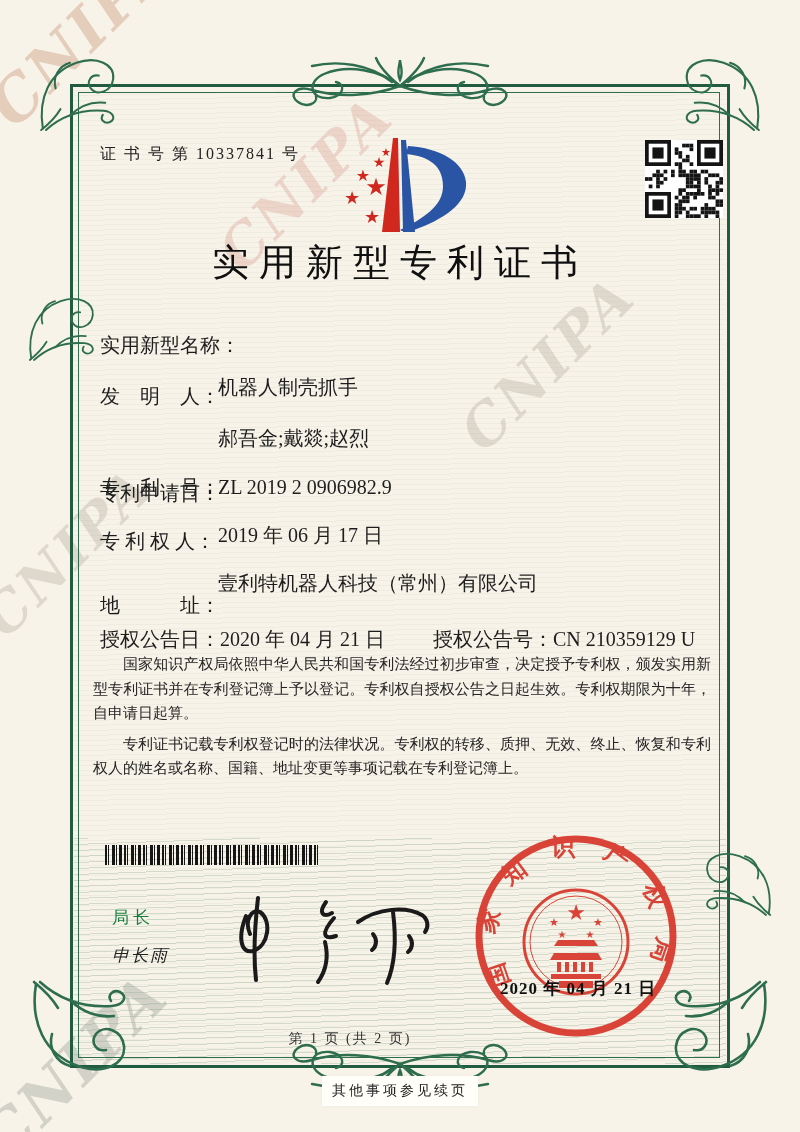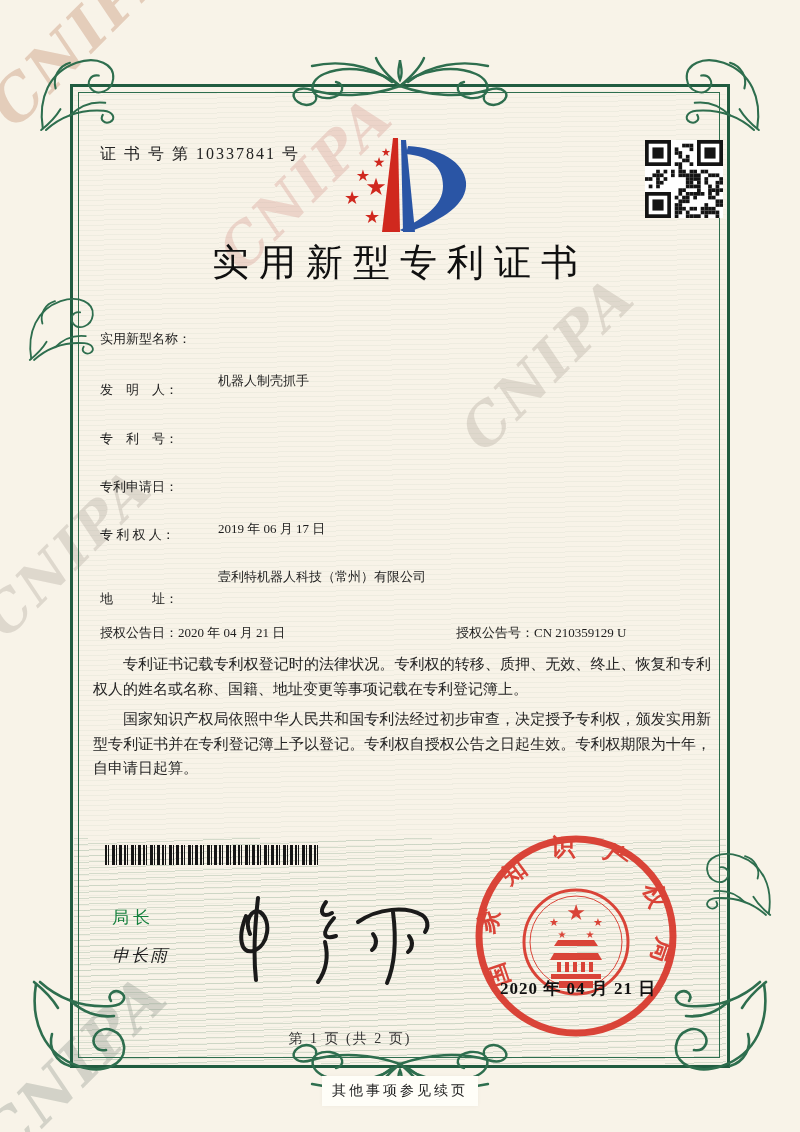--- a/index.html
+++ b/index.html
@@ -33,27 +33,27 @@
   .frame-outer{left:70px;top:84px;width:654px;height:978px;border:3px solid #215c40;}
   .frame-inner{left:78px;top:92px;width:640px;height:964px;border:1px solid #2e6e4e;}
   #deco{left:0;top:0;pointer-events:none;}
   
   .certno{left:100px;top:144px;font-size:16px;letter-spacing:2px;color:#222;}
   .title{
     left:0;top:238px;width:800px;text-align:center;
     font-size:37px;font-weight:normal;letter-spacing:10px;color:#101010;
   }
   
-  .row{position:absolute;left:100px;width:596px;display:flex;font-size:13px;line-height:1.7;}
+  .row{position:absolute;left:100px;width:596px;display:flex;font-size:20px;line-height:1.7;}
   .row .lbl{flex:none;width:118px;white-space:pre;}
   .row .val{flex:auto;margin-top:42px;}
   .r-name{top:328px;} .r-inv{top:379px;} .r-patno{top:428px;align-items:flex-end;}
   .r-filing{top:476px;} .r-owner{top:524px;} .r-addr{top:588px;}
   .r-grant{top:622px;}
-  .grant-right{position:absolute;left:356px;top:0;white-space:nowrap;}
+  .grant-right{position:absolute;left:333px;top:0;white-space:nowrap;}
   .grant-left{position:absolute;left:0;top:0;white-space:nowrap;}
   
   .paras{left:93px;top:652px;width:618px;}
   .paras p{margin:0 0 6px 0;text-indent:2em;font-size:15px;line-height:1.64;text-align:justify;color:#242424;}
   
   .barcode{
     left:105px;top:845px;width:216px;height:20px;
     background-image:repeating-linear-gradient(90deg,
       #161616 0 2px, rgba(0,0,0,0) 2px 3px,
       #161616 3px 4px, rgba(0,0,0,0) 4px 7px,
@@ -273,43 +273,45 @@
   </svg>
 
 <div class="abs title">实用新型专利证书</div>
 
 <div class="row r-name">
   <span class="lbl">实用新型名称：</span>
   <span class="val">机器人制壳抓手</span>
 </div>
 <div class="row r-inv">
   <span class="lbl">发　明　人：</span>
+  <span class="val">郝吾金;戴燚;赵烈</span>
 </div>
 <div class="row r-patno">
   <span class="lbl">专　利　号：</span>
+  <span class="val">ZL 2019 2 0906982.9</span>
 </div>
 <div class="row r-filing">
   <span class="lbl">专利申请日：</span>
   <span class="val">2019 年 06 月 17 日</span>
 </div>
 <div class="row r-owner">
   <span class="lbl">专 利 权 人：</span>
   <span class="val">壹利特机器人科技（常州）有限公司</span>
 </div>
 <div class="row r-addr">
   <span class="lbl">地　　　址：</span>
 </div>
 <div class="row r-grant" style="height:24px;">
   <span class="grant-left"><span>授权公告日：</span><span>2020 年 04 月 21 日</span></span>
   <span class="grant-right"><span>授权公告号：</span><span>CN 210359129 U</span></span>
 </div>
 
 <div class="abs paras">
+  <p>国家知识产权局依照中华人民共和国专利法经过初步审查，决定授予专利权，颁发实用新型专利证书并在专利登记簿上予以登记。专利权自授权公告之日起生效。专利权期限为十年，自申请日起算。</p>
   <p>专利证书记载专利权登记时的法律状况。专利权的转移、质押、无效、终止、恢复和专利权人的姓名或名称、国籍、地址变更等事项记载在专利登记簿上。</p>
-  <p>国家知识产权局依照中华人民共和国专利法经过初步审查，决定授予专利权，颁发实用新型专利证书并在专利登记簿上予以登记。专利权自授权公告之日起生效。专利权期限为十年，自申请日起算。</p>
 </div>
 
 <div class="abs barcode"></div>
 
 <div class="abs signer-title">局长</div>
 <div class="abs signer-name">申长雨</div>
 
 <svg id="signature" class="abs" width="210" height="105" viewBox="0 0 210 105" fill="none" stroke="#1a1a1a" stroke-width="4" stroke-linecap="round">
   <path d="M30,16 C27,42 25,72 28,98"></path>
   <path d="M18,34 C10,54 12,72 25,69 C41,64 44,38 32,30 C24,26 16,38 22,52"></path>

